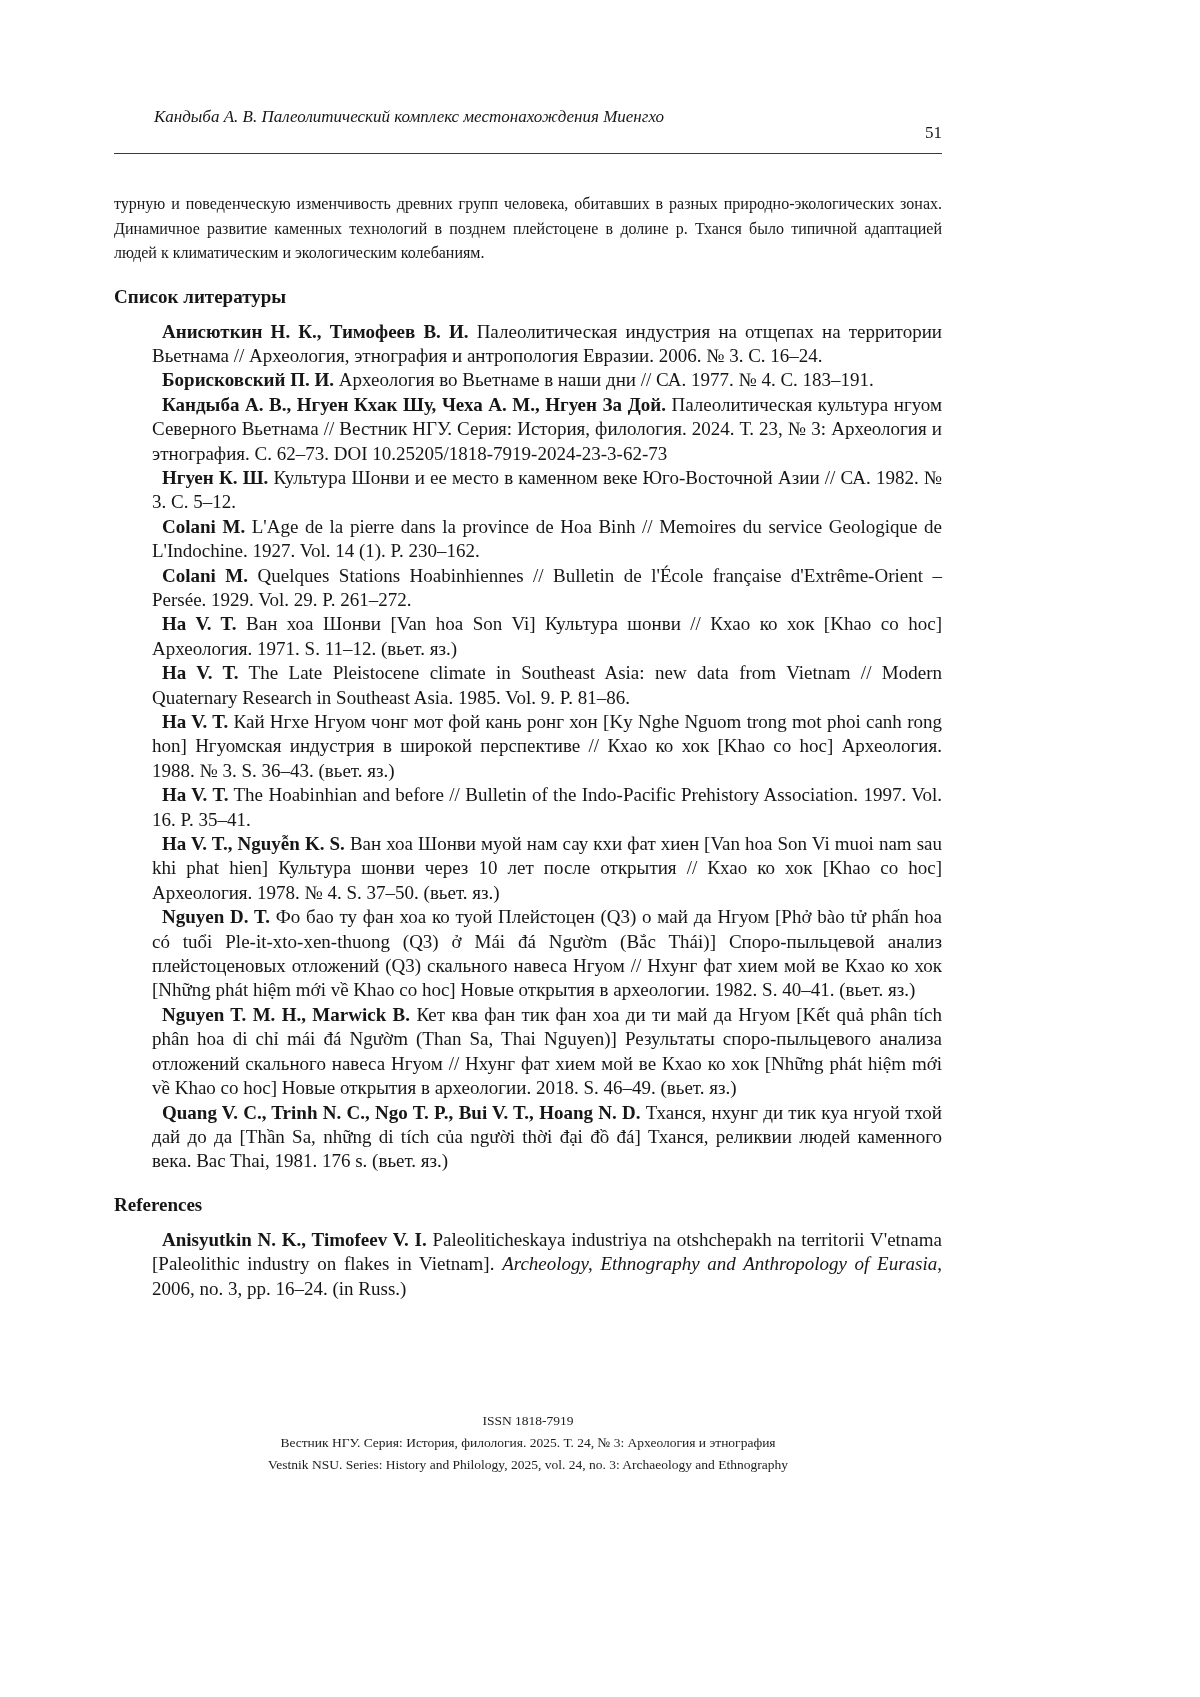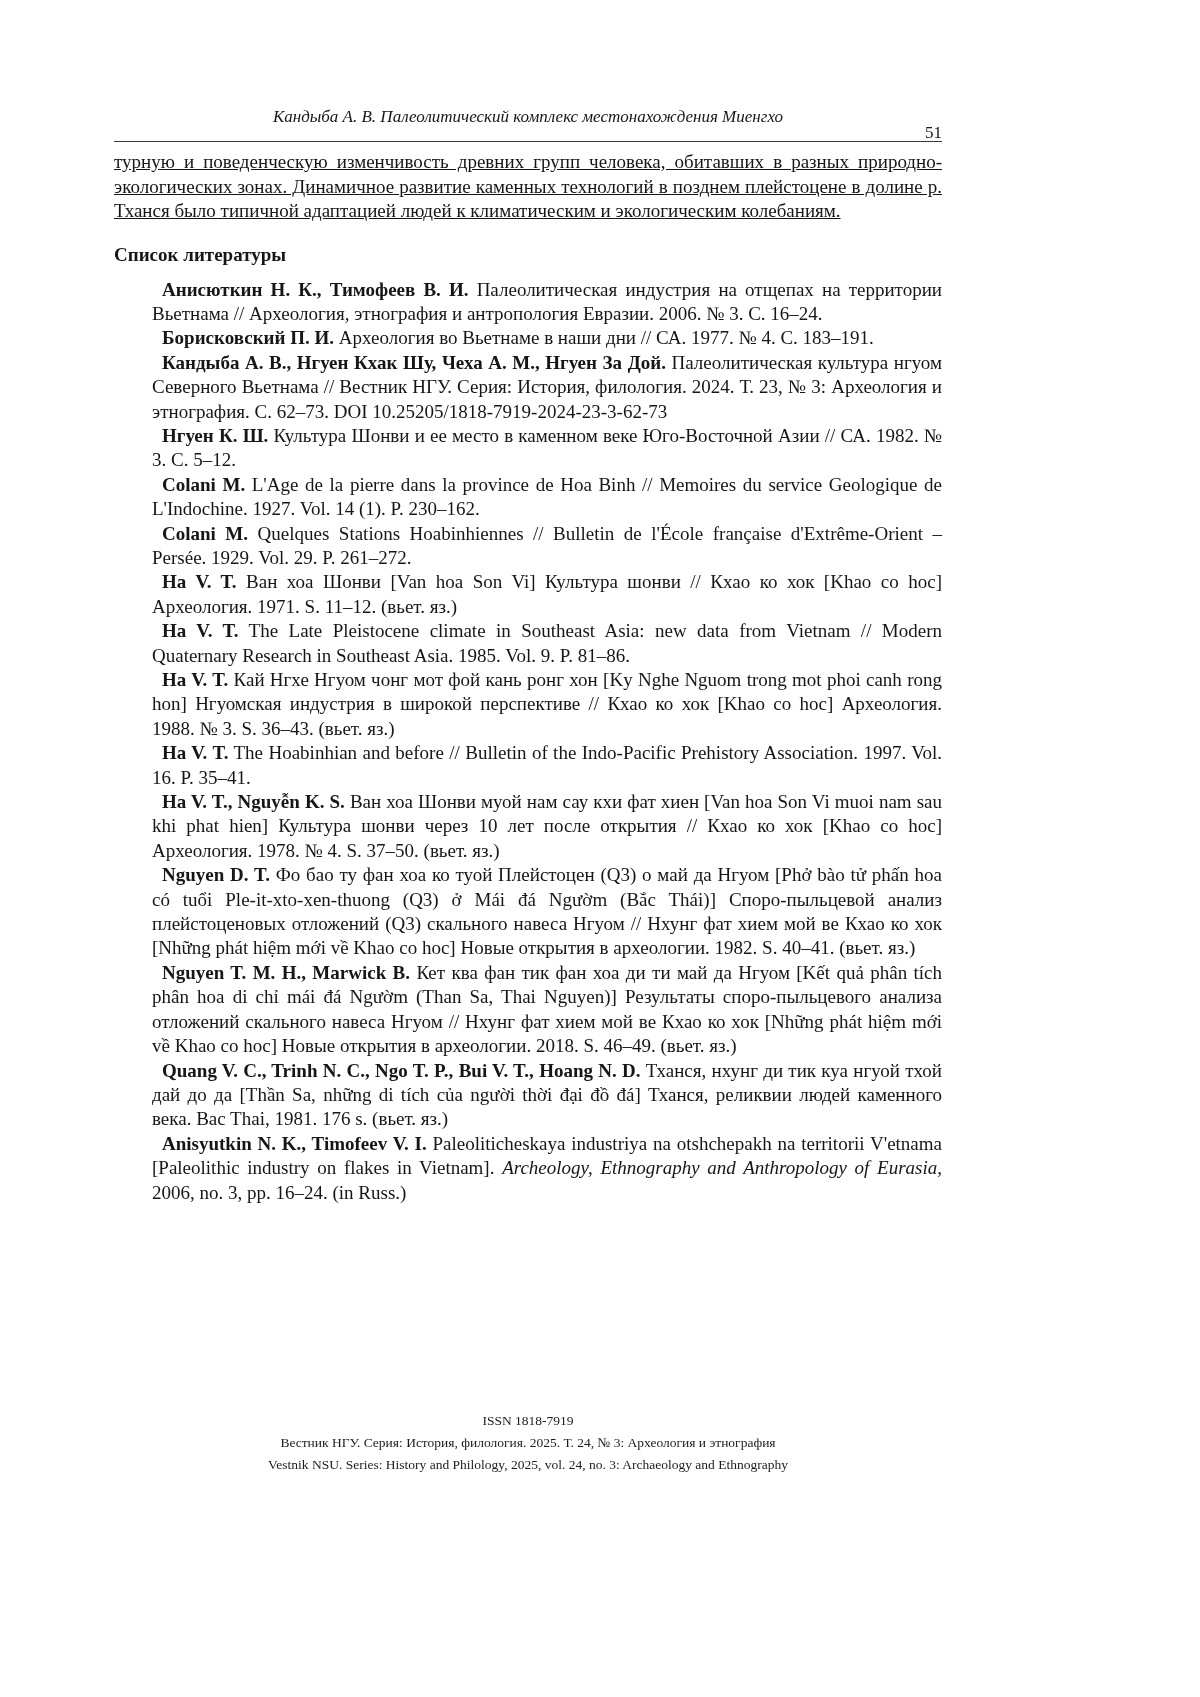--- a/index.html
+++ b/index.html
@@ -11,34 +11,32 @@
     position: relative;
     overflow: hidden;
   }
   .page { position: relative; width: 1200px; height: 1697px; background: #ffffff; }
   .content { position: absolute; left: 114px; top: 106px; width: 828px; }
   .running-head {
     position: relative;
     font-size: 17px;
     line-height: 22px;
     font-style: italic;
-    text-align: center;
-    padding: 0 40px 13px 40px;
+    padding: 0 40px 25px 40px;
     border-bottom: 1px solid #3a3a3a;
   }
   .running-head .page-num {
     position: absolute; right: 0; top: 16px;
     font-style: normal;
   }
   .intro {
-    margin-top: 8px;
-    font-size: 19px;
+    margin-top: 38px;
+    font-size: 16px;
     line-height: 24.5px;
     text-align: justify;
-    text-decoration: underline;
   }
   .section-heading {
     font-size: 19px;
     line-height: 24px;
     font-weight: bold;
     margin: 19px 0 11px 0;
   }
   .ref-list .entry {
     font-size: 19px;
     line-height: 24.4px;
@@ -84,20 +82,21 @@
         <p class="entry"><span class="b">Ha V. T.</span><span class="n"> Ван хоа Шонви [Van hoa Son Vi] Культура шонви // Кхао ко хок [Khao co hoc] Археология. 1971. S. 11–12. (вьет. яз.)</span></p>
         <p class="entry"><span class="b">Ha V. T.</span><span class="n"> The Late Pleistocene climate in Southeast Asia: new data from Vietnam // Modern Quaternary Research in Southeast Asia. 1985. Vol. 9. P. 81–86.</span></p>
         <p class="entry"><span class="b">Ha V. T.</span><span class="n"> Кай Нгхе Нгуом чонг мот фой кань ронг хон [Ky Nghe Nguom trong mot phoi canh rong hon] Нгуомская индустрия в широкой перспективе // Кхао ко хок [Khao co hoc] Археология. 1988. № 3. S. 36–43. (вьет. яз.)</span></p>
         <p class="entry"><span class="b">Ha V. T.</span><span class="n"> The Hoabinhian and before // Bulletin of the Indo-Pacific Prehistory Association. 1997. Vol. 16. P. 35–41.</span></p>
         <p class="entry"><span class="b">Ha V. T., Nguyễn K. S.</span><span class="n"> Ван хоа Шонви муой нам сау кхи фат хиен [Van hoa Son Vi muoi nam sau khi phat hien] Культура шонви через 10 лет после открытия // Кхао ко хок [Khao co hoc] Археология. 1978. № 4. S. 37–50. (вьет. яз.)</span></p>
         <p class="entry"><span class="b">Nguyen D. T.</span><span class="n"> Фо бао ту фан хоа ко туой Плейстоцен (Q3) о май да Нгуом [Phở bào tử phấn hoa có tuổi Ple-it-xto-xen-thuong (Q3) ở Mái đá Ngườm (Bắc Thái)] Споро-пыльцевой анализ плейстоценовых отложений (Q3) скального навеса Нгуом // Нхунг фат хием мой ве Кхао ко хок [Những phát hiệm mới về Khao co hoc] Новые открытия в археологии. 1982. S. 40–41. (вьет. яз.)</span></p>
         <p class="entry"><span class="b">Nguyen T. M. H., Marwick B.</span><span class="n"> Кет ква фан тик фан хоа ди ти май да Нгуом [Kết quả phân tích phân hoa di chỉ mái đá Ngườm (Than Sa, Thai Nguyen)] Результаты споро-пыльцевого анализа отложений скального навеса Нгуом // Нхунг фат хием мой ве Кхао ко хок [Những phát hiệm mới về Khao co hoc] Новые открытия в археологии. 2018. S. 46–49. (вьет. яз.)</span></p>
         <p class="entry"><span class="b">Quang V. C., Trinh N. C., Ngo T. P., Bui V. T., Hoang N. D.</span><span class="n"> Тханся, нхунг ди тик куа нгуой тхой дай до да [Thần Sa, những di tích của người thời đại đồ đá] Тханся, реликвии людей каменного века. Bac Thai, 1981. 176 s. (вьет. яз.)</span></p>
       </div>
 
+    <div class="section-heading">References</div>
 
     <div class="ref-list">
         <p class="entry"><span class="b">Anisyutkin N. K., Timofeev V. I.</span><span class="n"> Paleoliticheskaya industriya na otshchepakh na territorii V'etnama [Paleolithic industry on flakes in Vietnam]. </span><span class="i">Archeology, Ethnography and Anthropology of Eurasia</span><span class="n">, 2006, no. 3, pp. 16–24. (in Russ.)</span></p>
       </div>
 
   </div>
 
   <div class="footer">
     <div>ISSN 1818-7919</div>
     <div>Вестник НГУ. Серия: История, филология. 2025. Т. 24, № 3: Археология и этнография</div>

